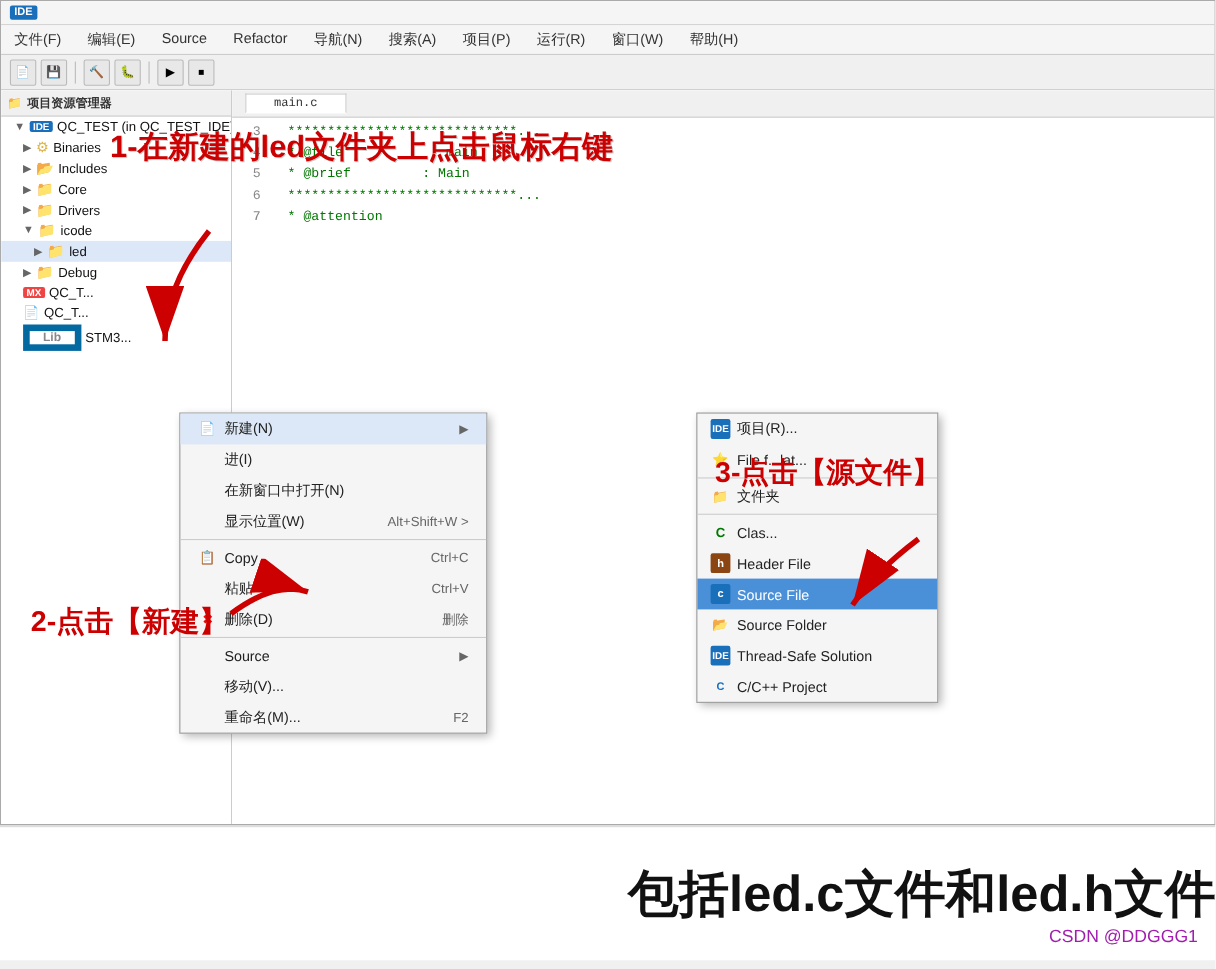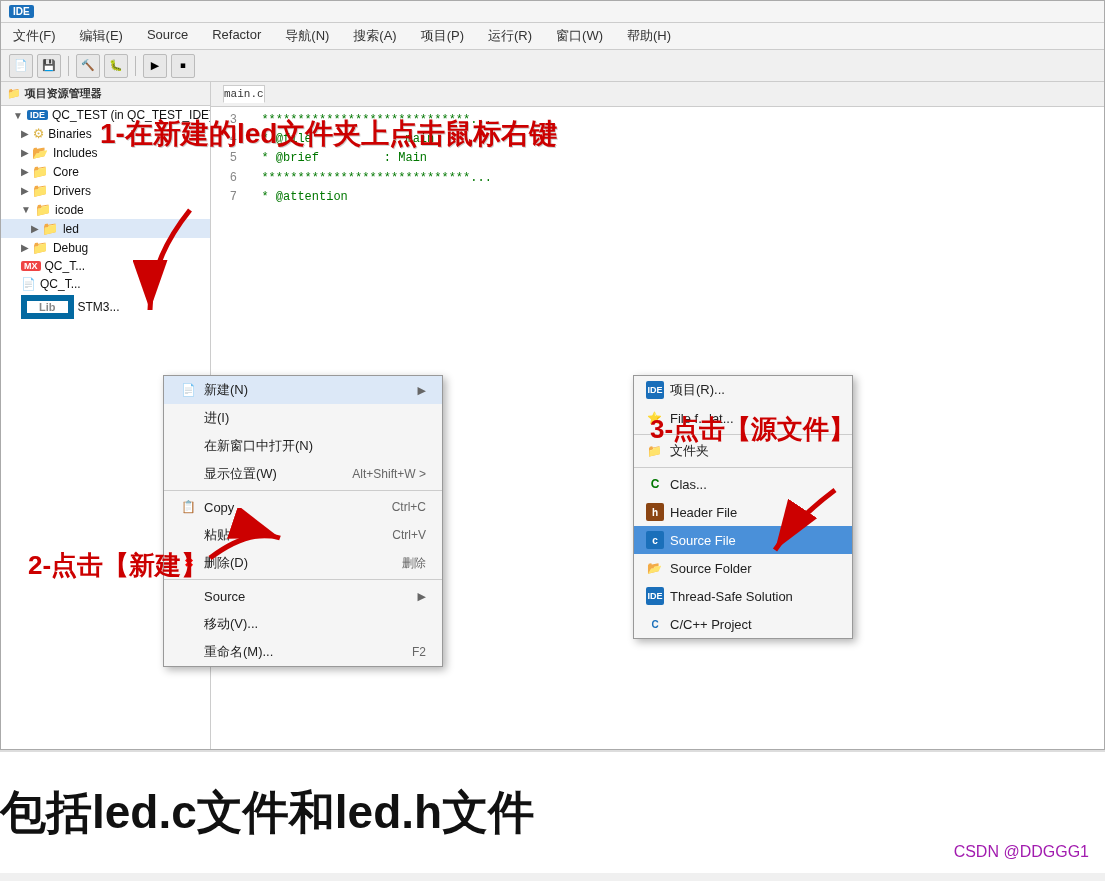--- a/index.html
+++ b/index.html
@@ -161,21 +161,21 @@
       font-size: 11px;
       color: #333;
       display: flex;
       align-items: center;
       gap: 8px;
     }
     .editor-tab .active-tab {
       background: white;
       border: 1px solid #ccc;
       border-bottom: 1px solid white;
-      padding: 2px 0;
+      padding: 2px 25px;
       font-size: 11px;
     }
     .code-content {
       padding: 4px 0;
       overflow: hidden;
     }
     .code-line {
       display: flex;
       align-items: baseline;
       line-height: 1.6;
@@ -292,21 +292,21 @@
       z-index: 201;
     }
 
     
     .bottom-section {
       width: 1105px;
       height: 123px;
       background: white;
       display: flex;
       align-items: center;
-      justify-content: flex-start;
+      justify-content: flex-end;
       border-top: 2px solid #ddd;
       position: relative;
     }
     .bottom-text {
       font-size: 46px;
       font-weight: 900;
       color: #111;
     }
     .csdn-badge {
       position: absolute;

